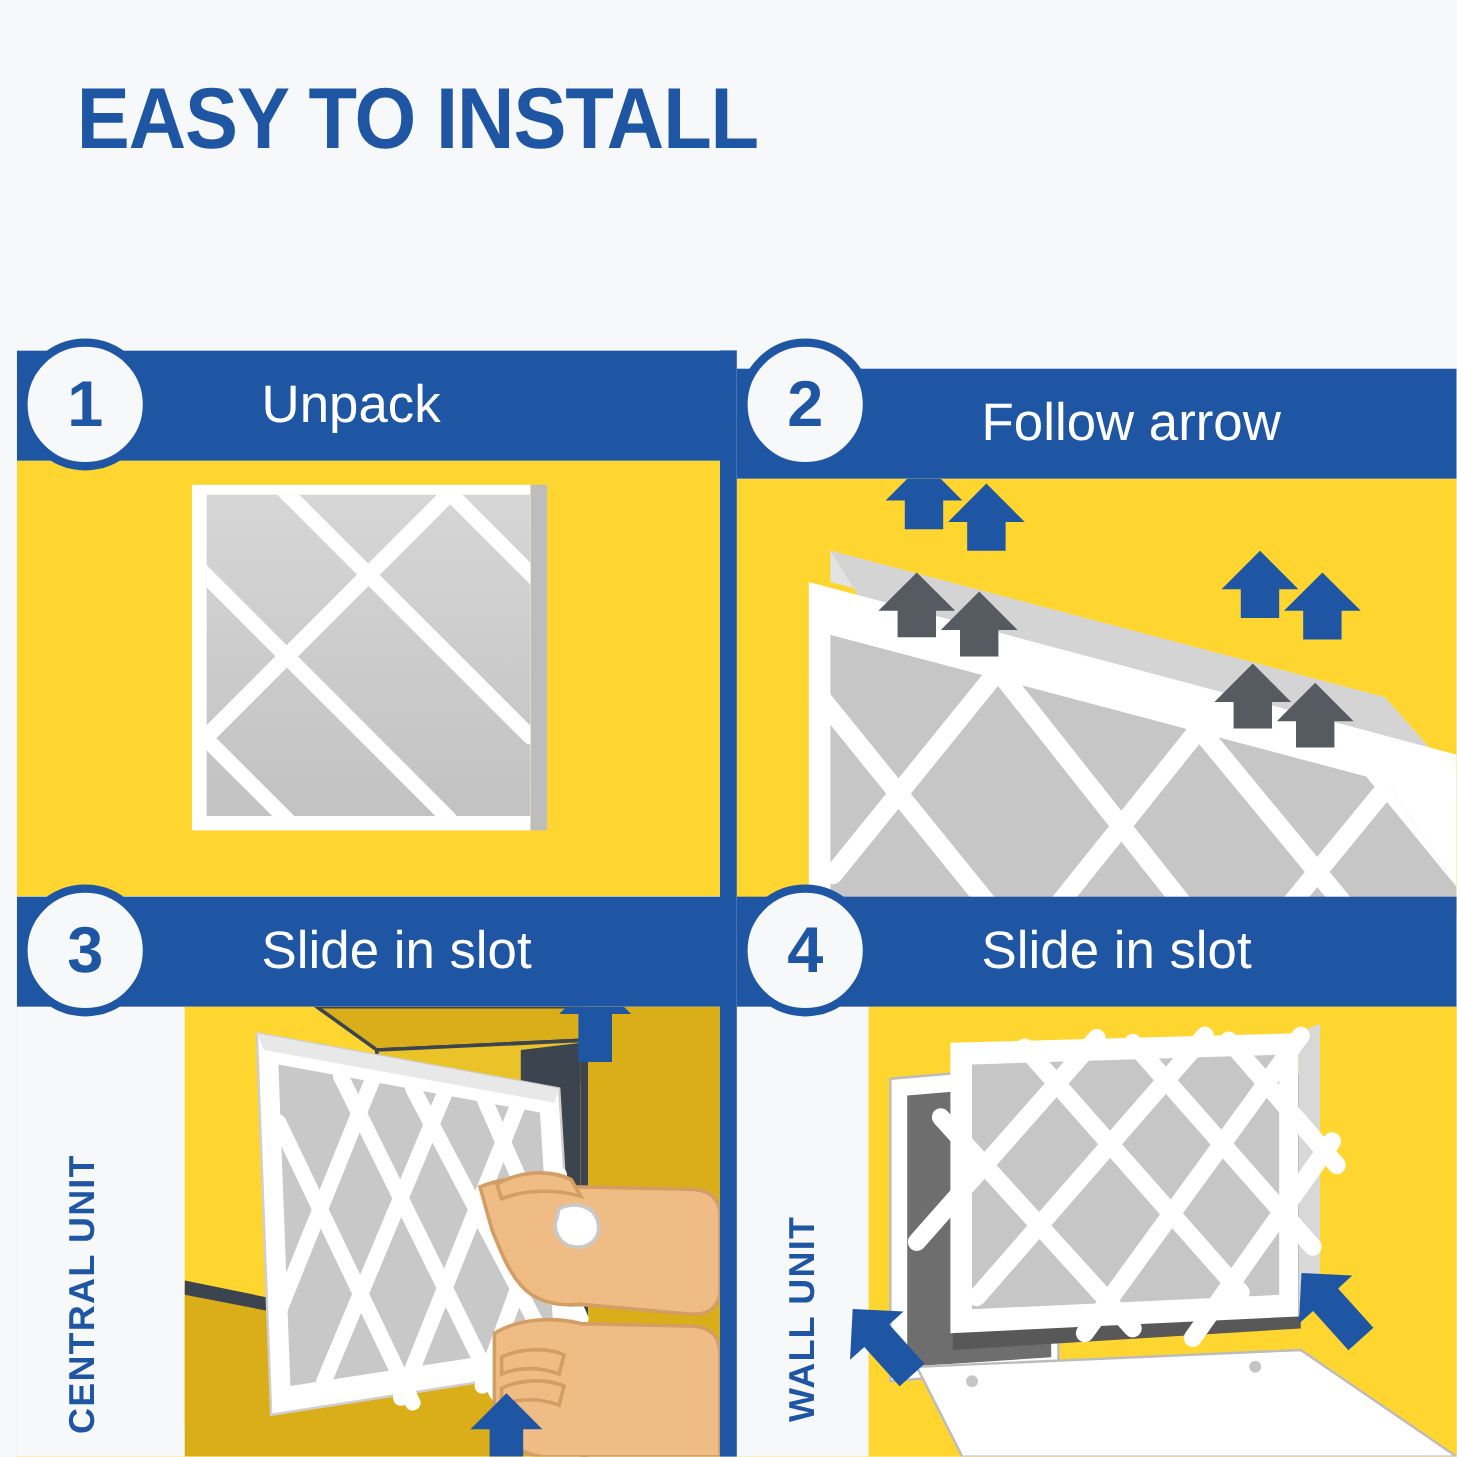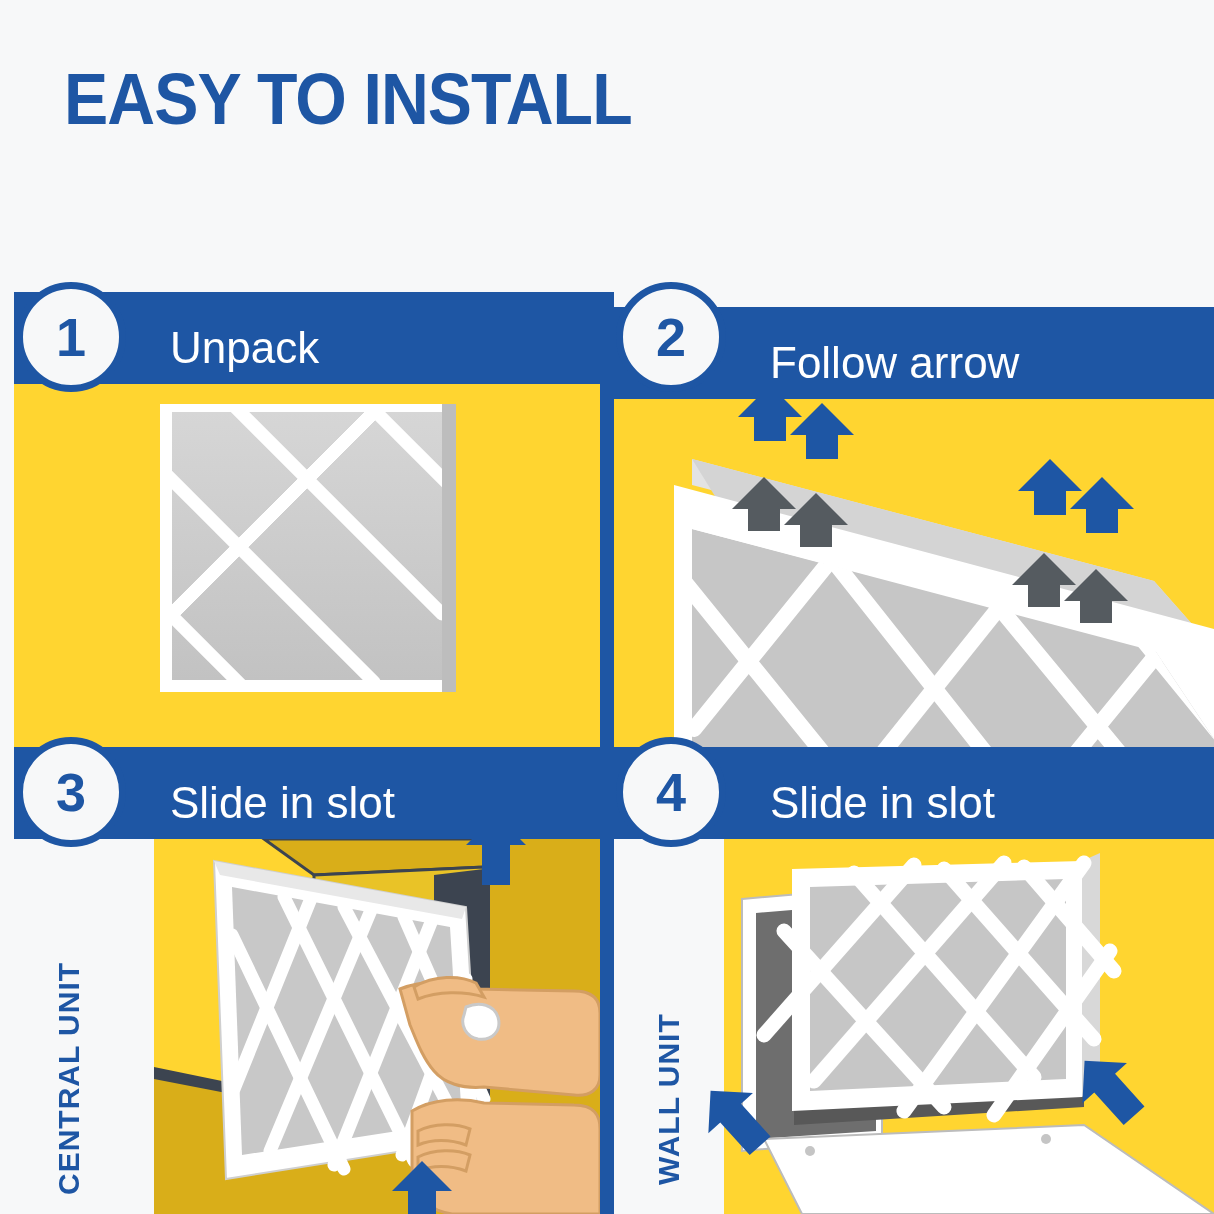--- a/index.html
+++ b/index.html
@@ -30,23 +30,23 @@
 
   .panel { position:absolute; overflow:hidden; }
 
   
   #panel-1 { left:14px;  top:0;    width:586px; height:455px; }
   #panel-2 { left:614px; top:0;    width:600px; height:455px;margin-top:15px; }
   #panel-3 { left:14px;  top:455px;width:586px; height:467px; }
   #panel-4 { left:614px; top:455px;width:600px; height:467px; }
 
   .panel-header {
-    position:absolute; left:0; top:0; height:112px; width:100%;
+    position:absolute; left:0; top:0; height:92px; width:100%;
     background:#1e56a4;
-    display:flex; align-items:center;
+    display:flex; align-items:center;padding-left:48px;
   }
   .panel-header .label {
     color:#ffffff;
     font-size:44px;
     margin-left:156px;
     white-space:nowrap;
     font-weight:normal;
   }
   .panel-body {
     position:absolute; left:0; top:92px; right:0; bottom:0;

